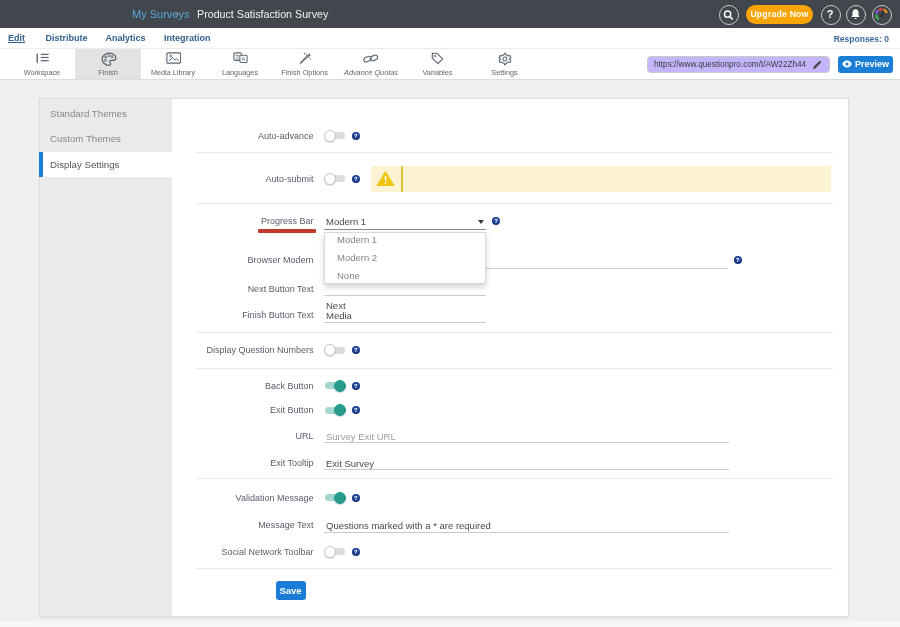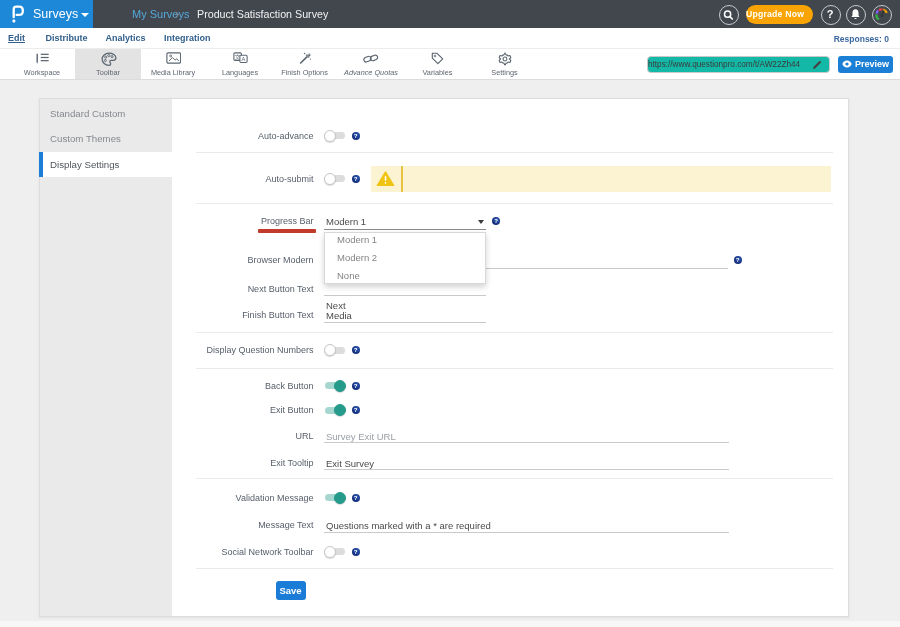--- a/index.html
+++ b/index.html
@@ -8,31 +8,31 @@
 .abs { position:absolute; }
 
 .hdr { position:absolute; left:0; top:0; width:900px; height:28px; background:#42464d; }
 .logo { position:absolute; left:0; top:0; width:93px; height:28px; background:#1e88d8; }
 .logo .stext { position:absolute; left:33px; top:6.5px; font-size:12.5px; color:#fff; }
 .logo .caret { position:absolute; left:80.5px; top:12.5px; width:0; height:0; border-left:4px solid transparent; border-right:4px solid transparent; border-top:4.5px solid #fff; }
 .bc1 { position:absolute; left:111px; top:8px; font-size:11px; color:#55a8d9;padding-left:21px; }
 .bcs { position:absolute; left:175px; top:5.5px; font-size:13px; color:#8a9097; }
 .bct { position:absolute; left:197px; top:8px; font-size:10.7px; color:#f1f2f3; }
 .hcirc { position:absolute; top:5px; width:20px; height:20px; border:1.5px solid #c7cacd; border-radius:50%; }
-.upg { position:absolute; left:746px; top:4.5px; width:67px; height:19.5px; background:#f9a402; border-radius:10px; color:#fff; font-size:8.7px; font-weight:bold; line-height:19.5px; letter-spacing:0.2px; }
+.upg { position:absolute; left:746px; top:4.5px; width:67px; height:19.5px; background:#f9a402; border-radius:10px; color:#fff; font-size:8.7px; font-weight:bold; text-align:center; line-height:19.5px; letter-spacing:0.2px; }
 
 .nav { position:absolute; left:0; top:28px; width:900px; height:20px; background:#fff; }
 .nav a { position:absolute; top:4.5px; font-size:9px; font-weight:bold; color:#33608c; text-decoration:none; }
 .resp { position:absolute; right:11px; top:5.5px; font-size:8.5px; font-weight:bold; color:#3b68a1; }
 
 .tbar { position:absolute; left:0; top:48px; width:900px; height:32px; background:#fff; border-top:1px solid #ececec; border-bottom:1px solid #dcdcdc; }
 .titem { position:absolute; top:0; height:31px; }
 .titem .lbl { position:absolute; top:20px; width:100px; text-align:center; font-size:7.3px; color:#5f6670; }
 .titem svg { position:absolute; top:4px; }
-.urlbox { position:absolute; left:647px; top:56px; width:183px; height:17px; background:#14b8a6; border:1px solid #c9c9c9; border-radius:4px; font-size:8.2px; color:#3a3a3a; line-height:15px; padding-left:0; }
+.urlbox { position:absolute; left:647px; top:56px; width:183px; height:17px; background:#c4b5fd; border:1px solid #c9c9c9; border-radius:4px; font-size:8.2px; color:#3a3a3a; line-height:15px; padding-left:6px; }
 .pvw { position:absolute; left:838px; top:56px; width:55px; height:17px; background:#1b7fd6; border-radius:3px; color:#fff; font-size:9px; font-weight:bold; text-align:center; line-height:17px; }
 
 .panel { position:absolute; left:39px; top:98px; width:810px; height:519px; background:#fff; border:1px solid #dddddd; box-shadow:0 1px 2px rgba(0,0,0,0.06); }
 .sbar { position:absolute; left:40px; top:99px; width:132px; height:517px; background:#eaeaea; }
 .sitem { position:absolute; left:50px; font-size:9.7px; color:#85898e; }
 .sactive { position:absolute; left:39px; top:152px; width:133px; height:24.5px; background:#fff; }
 .sbluebar { position:absolute; left:39px; top:152px; width:3.5px; height:24.5px; background:#1c7fd7; }
 
 .divid { position:absolute; left:196px; width:637px; height:1px; background:#eaeaea; }
 .flabel { position:absolute; right:586.5px; font-size:9px; color:#565e6a; white-space:nowrap; }
@@ -52,28 +52,20 @@
 .ddown { position:absolute; left:324px; top:231.5px; width:162px; height:52px; background:#fff; border:1px solid #d8d8d8; box-shadow:0 3px 6px rgba(0,0,0,0.18); }
 .dditem { position:absolute; left:13px; font-size:9.5px; color:#848484; }
 .save { position:absolute; left:275.5px; top:580.5px; width:30px; height:19.5px; background:#1a7cd7; border-radius:3px; color:#fff; font-size:9.5px; font-weight:bold; text-align:center; line-height:19.5px; }
 .selcaret { position:absolute; left:477.5px; top:219.5px; width:0; height:0; border-left:3.5px solid transparent; border-right:3.5px solid transparent; border-top:4px solid #3a3a3a; }
 .botstrip { position:absolute; left:0; top:621px; width:900px; height:6px; background:#f7f7f7; }
 </style>
 </head>
 <body>
 
 <div class="hdr">
-  <div class="logo">
-    <svg class="abs" style="left:11px;top:4px" width="14" height="20" viewBox="0 0 14 20">
-      <path d="M2.7 13.2 V5.3 Q2.7 2.7 5.3 2.7 H8.2 Q11.8 2.7 11.8 6.3 V7.2 Q11.8 10.9 8 10.9 H5.6" fill="none" stroke="#fff" stroke-width="2.3" stroke-linecap="round"></path>
-      <rect x="1.5" y="15.6" width="2.8" height="2.8" rx="0.9" fill="#fff"></rect>
-    </svg>
-    <span class="stext">Surveys</span>
-    <span class="caret"></span>
-  </div>
   <span class="bc1">My Surveys</span>
   <span class="bcs">›</span>
   <span class="bct">Product Satisfaction Survey</span>
   <div class="hcirc" style="left:718.5px">
     <svg width="17" height="17" style="position:absolute;left:0.5px;top:0.5px" viewBox="0 0 17 17">
       <circle cx="7.6" cy="7.2" r="3.1" fill="none" stroke="#fff" stroke-width="1.5"></circle>
       <line x1="9.9" y1="9.6" x2="12.3" y2="12" stroke="#fff" stroke-width="1.7" stroke-linecap="round"></line>
     </svg>
   </div>
   <div class="upg">Upgrade Now</div>
@@ -121,21 +113,21 @@
 </div>
 <div class="abs" style="left:75px;top:49px;width:66px;height:30px;background:#e4e3e3;"></div>
 <div class="titem" style="left:58px;top:48px;width:100px;">
   <svg style="left:42.5px" width="16" height="14.5" viewBox="0 0 17 15">
     <path d="M8.5 1 C4.4 1 1.2 3.9 1.2 7.5 C1.2 11.1 4.4 14 8.5 14 C9.6 14 10.3 13.4 10.3 12.5 C10.3 11.9 10 11.6 9.8 11.3 C9.5 11 9.3 10.7 9.3 10.2 C9.3 9.3 10 8.7 10.9 8.7 L12.9 8.7 C14.6 8.7 15.8 7.4 15.8 5.9 C15.8 3.1 12.5 1 8.5 1 Z" fill="none" stroke="#5b6570" stroke-width="1.3"></path>
     <circle cx="5" cy="5.2" r="1.1" fill="none" stroke="#5b6570" stroke-width="1"></circle>
     <circle cx="8.3" cy="3.6" r="1.1" fill="none" stroke="#5b6570" stroke-width="1"></circle>
     <circle cx="11.7" cy="4.7" r="1.1" fill="none" stroke="#5b6570" stroke-width="1"></circle>
     <circle cx="4.6" cy="8.8" r="1.1" fill="none" stroke="#5b6570" stroke-width="1"></circle>
   </svg>
-  <div class="lbl">Toolbar</div>
+  <div class="lbl">Finish</div>
 </div>
 <div class="titem" style="left:123px;top:48px;width:100px;">
   <svg style="left:42.5px" width="15.5" height="12" viewBox="0 0 18 14">
     <rect x="1" y="1" width="16" height="12" rx="1.5" fill="none" stroke="#5b6570" stroke-width="1.3"></rect>
     <circle cx="5.4" cy="4.6" r="1.2" fill="none" stroke="#5b6570" stroke-width="1"></circle>
     <path d="M3.5 10.5 L7.5 6.5 L10.5 9.5 L12.5 7.8 L14.8 10.5" fill="none" stroke="#5b6570" stroke-width="1.1"></path>
   </svg>
   <div class="lbl">Media Library</div>
 </div>
 <div class="titem" style="left:190px;top:48px;width:100px;">
@@ -183,21 +175,21 @@
       <path d="M1 9 L1.6 6.8 L7.2 1.2 A0.9 0.9 0 0 1 8.5 1.2 L8.8 1.5 A0.9 0.9 0 0 1 8.8 2.8 L3.2 8.4 Z" fill="#444"></path>
     </svg>
 </div>
 <div class="pvw"><svg width="10" height="8" viewBox="0 0 10 8" style="vertical-align:-1px;margin-right:3px">
       <path d="M5 0.5 C2.8 0.5 1.1 2 0.3 4 C1.1 6 2.8 7.5 5 7.5 C7.2 7.5 8.9 6 9.7 4 C8.9 2 7.2 0.5 5 0.5 Z" fill="#fff"></path>
       <circle cx="5" cy="4" r="1.6" fill="#1b7fd6"></circle>
     </svg>Preview</div>
 
 <div class="panel"></div>
 <div class="sbar"></div>
-<div class="sitem" style="top:107.5px">Standard Custom</div>
+<div class="sitem" style="top:107.5px">Standard Themes</div>
 <div class="sitem" style="top:132.5px">Custom Themes</div>
 <div class="sactive"></div>
 <div class="sbluebar"></div>
 <div class="sitem" style="top:158.5px;color:#51565c;">Display Settings</div>
 
 <div class="divid" style="top:151.5px"></div>
 <div class="divid" style="top:202.5px"></div>
 <div class="divid" style="top:332px"></div>
 <div class="divid" style="top:368px"></div>
 <div class="divid" style="top:477.5px"></div>

